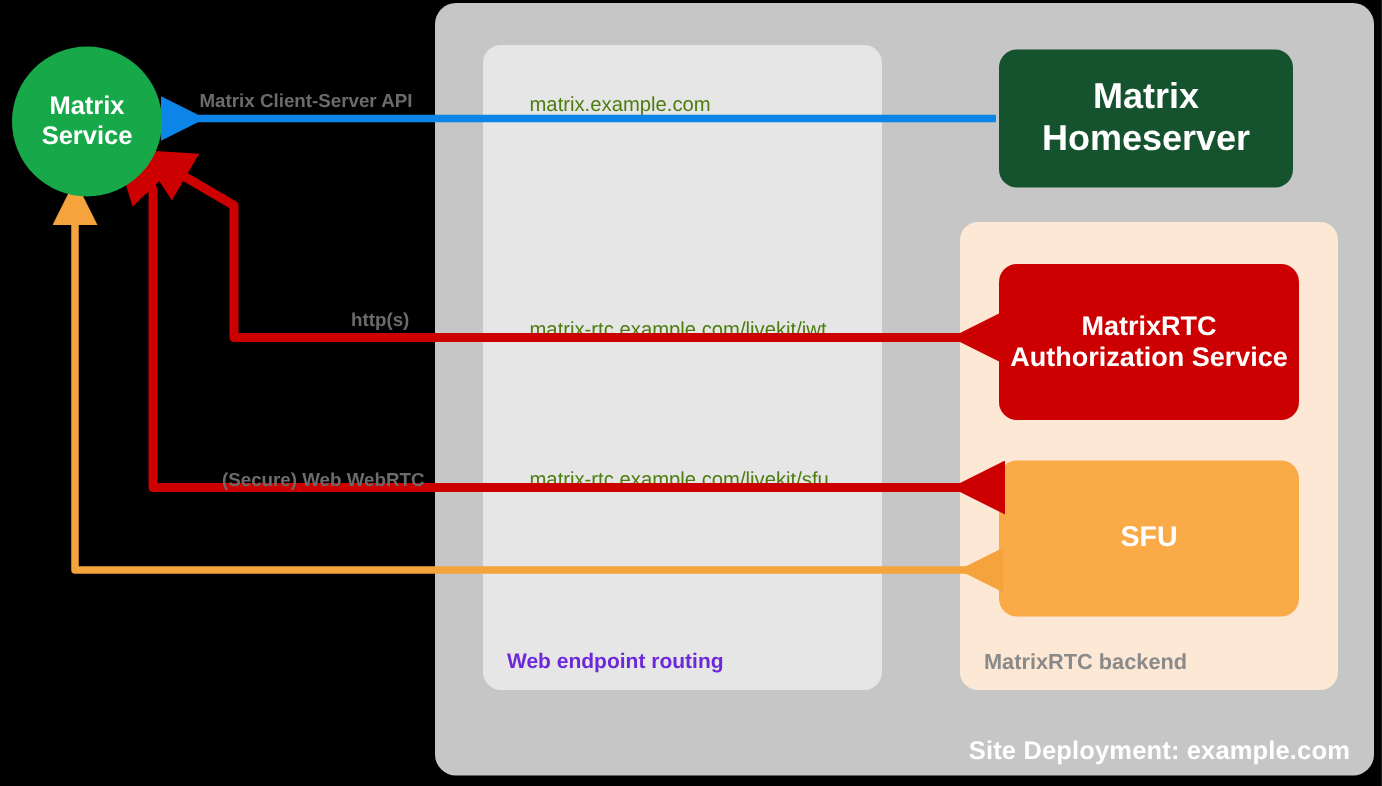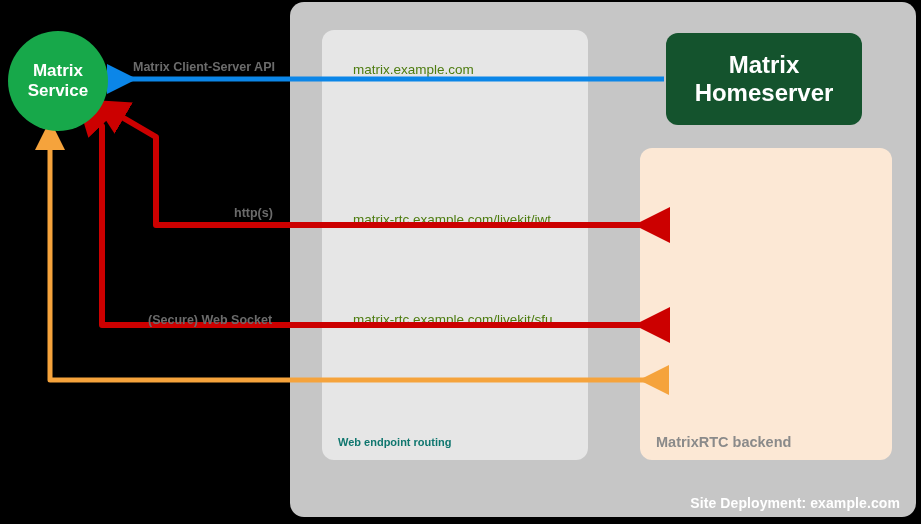--- a/index.html
+++ b/index.html
@@ -24,41 +24,41 @@
     width: 626px;
     height: 515px;
     background: #c6c6c6;
     border-radius: 14px;
   }
   #site-deployment-label {
     position: absolute;
     right: 16px;
     bottom: 6px;
     color: #ffffff;
-    font-size: 14px;
+    font-size: 17px;
     font-weight: bold;
     letter-spacing: 0.1px;
     white-space: nowrap;
   }
 
   
   #web-endpoint-routing {
     left: 322px;
     top: 30px;
     width: 266px;
     height: 430px;
     background: #e6e6e6;
     border-radius: 12px;
   }
   #web-endpoint-routing-label {
     position: absolute;
     left: 16px;
     bottom: 12px;
-    color: #0f766e;
-    font-size: 11px;
+    color: #6d28d9;
+    font-size: 14px;
     font-weight: bold;
     white-space: nowrap;
   }
   .endpoint-url {
     position: absolute;
     left: 31px;
     color: #4d7c0f;
     font-family: Liberation Sans, sans-serif;
     font-size: 13.5px;
     white-space: nowrap;
@@ -178,21 +178,25 @@
     <div class="endpoint-url" style="top: 282px;">matrix-rtc.example.com/livekit/sfu</div>
     <div id="web-endpoint-routing-label">Web endpoint routing</div>
   </div>
 
   <div class="abs" id="matrixrtc-backend">
     <div id="matrixrtc-backend-label">MatrixRTC backend</div>
   </div>
 
   <div class="service-box" id="matrix-homeserver">Matrix Homeserver</div>
 
-
+  <div class="service-box" id="matrixrtc-auth-service">
+    <span>MatrixRTC Authorization Service</span>
+  </div>
+
+  <div class="service-box" id="sfu-box">SFU</div>
 
   <div class="abs" id="matrix-client">
     <span>
       <span>Matrix</span><br>
       <span>Service</span>
     </span>
   </div>
 
   <svg class="abs" id="connectors" viewBox="0 0 921 524">
     <defs>
@@ -225,15 +229,15 @@
       <path d="M 664,325 L 102,325 L 102,126 L 85,108" stroke="#cc0000" stroke-width="6" fill="none" stroke-linejoin="round" marker-start="url(#arrow-red-right)" marker-end="url(#arrow-red-up)"></path>
     </g>
 
     <g>
       <path d="M 664,380 L 50,380 L 50,130" stroke="#f5a33c" stroke-width="5" fill="none" stroke-linejoin="round" marker-start="url(#arrow-orange-right)" marker-end="url(#arrow-orange-up)"></path>
     </g>
   </svg>
 
   <div class="conn-label" id="label-cs-api">Matrix Client-Server API</div>
   <div class="conn-label" id="label-https">http(s)</div>
-  <div class="conn-label" id="label-wss">(Secure) Web Socket</div>
+  <div class="conn-label" id="label-wss">(Secure) Web WebRTC</div>
 
 </div>
 
 </body></html>

